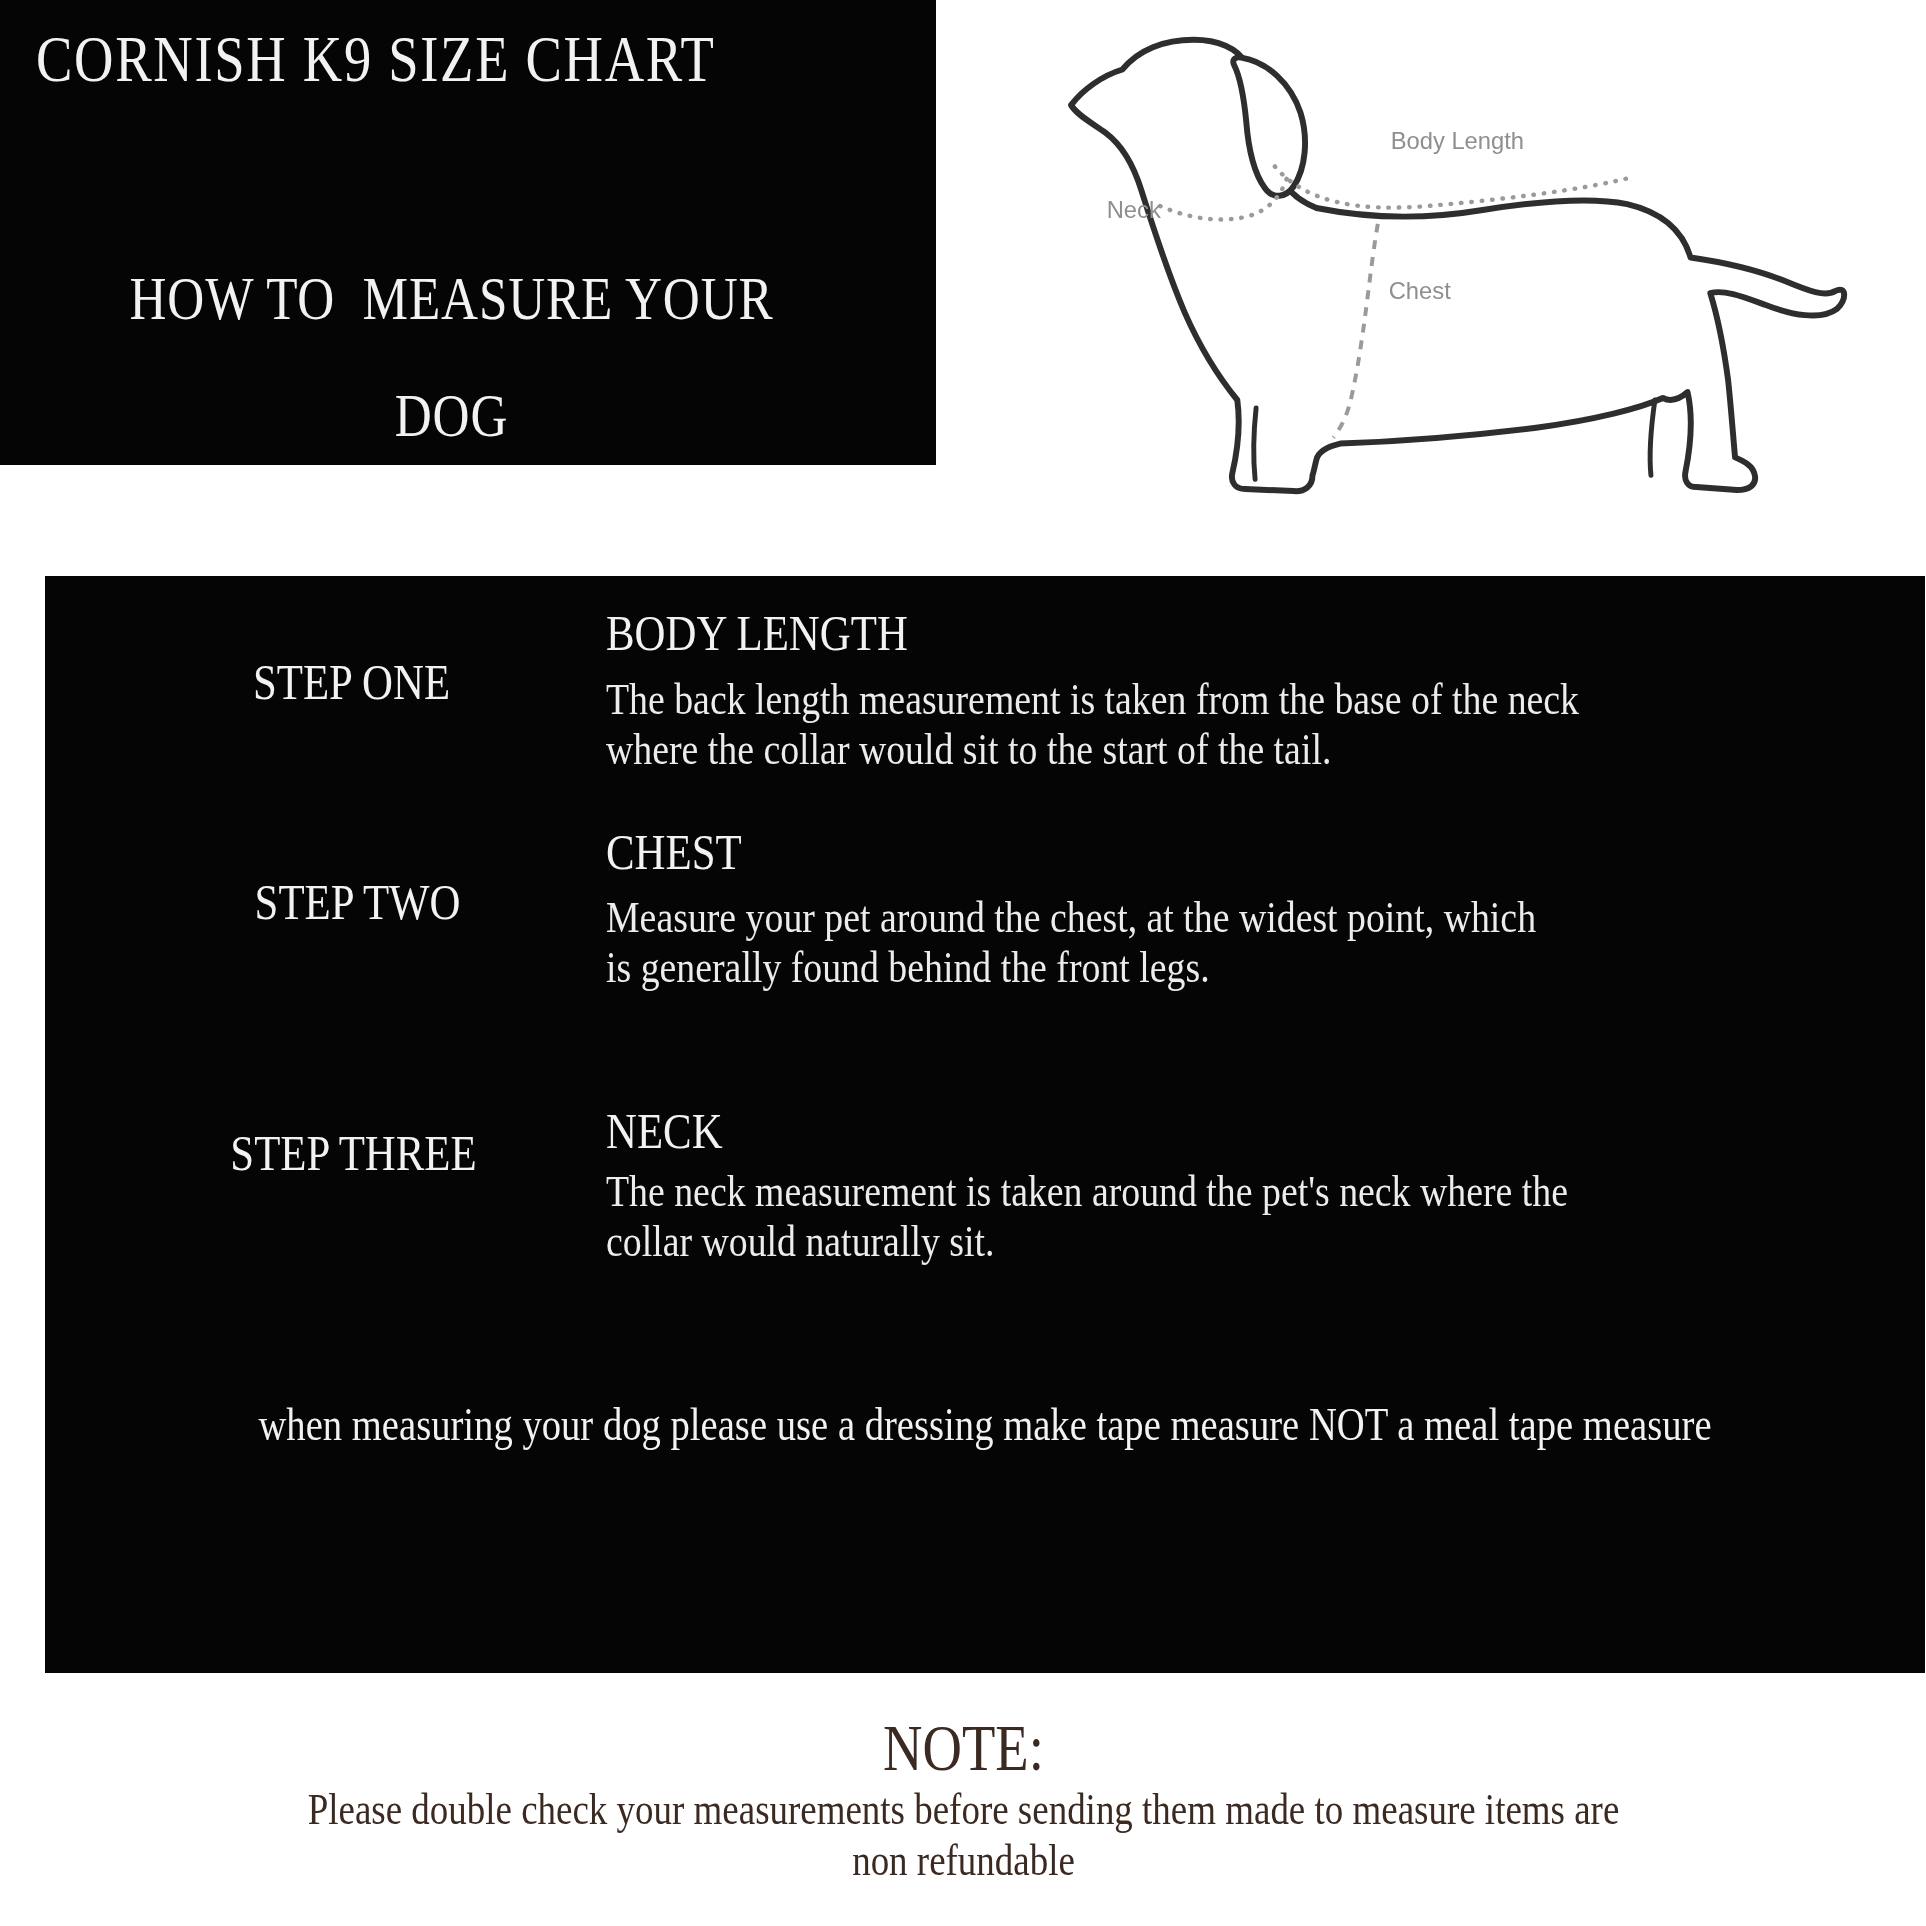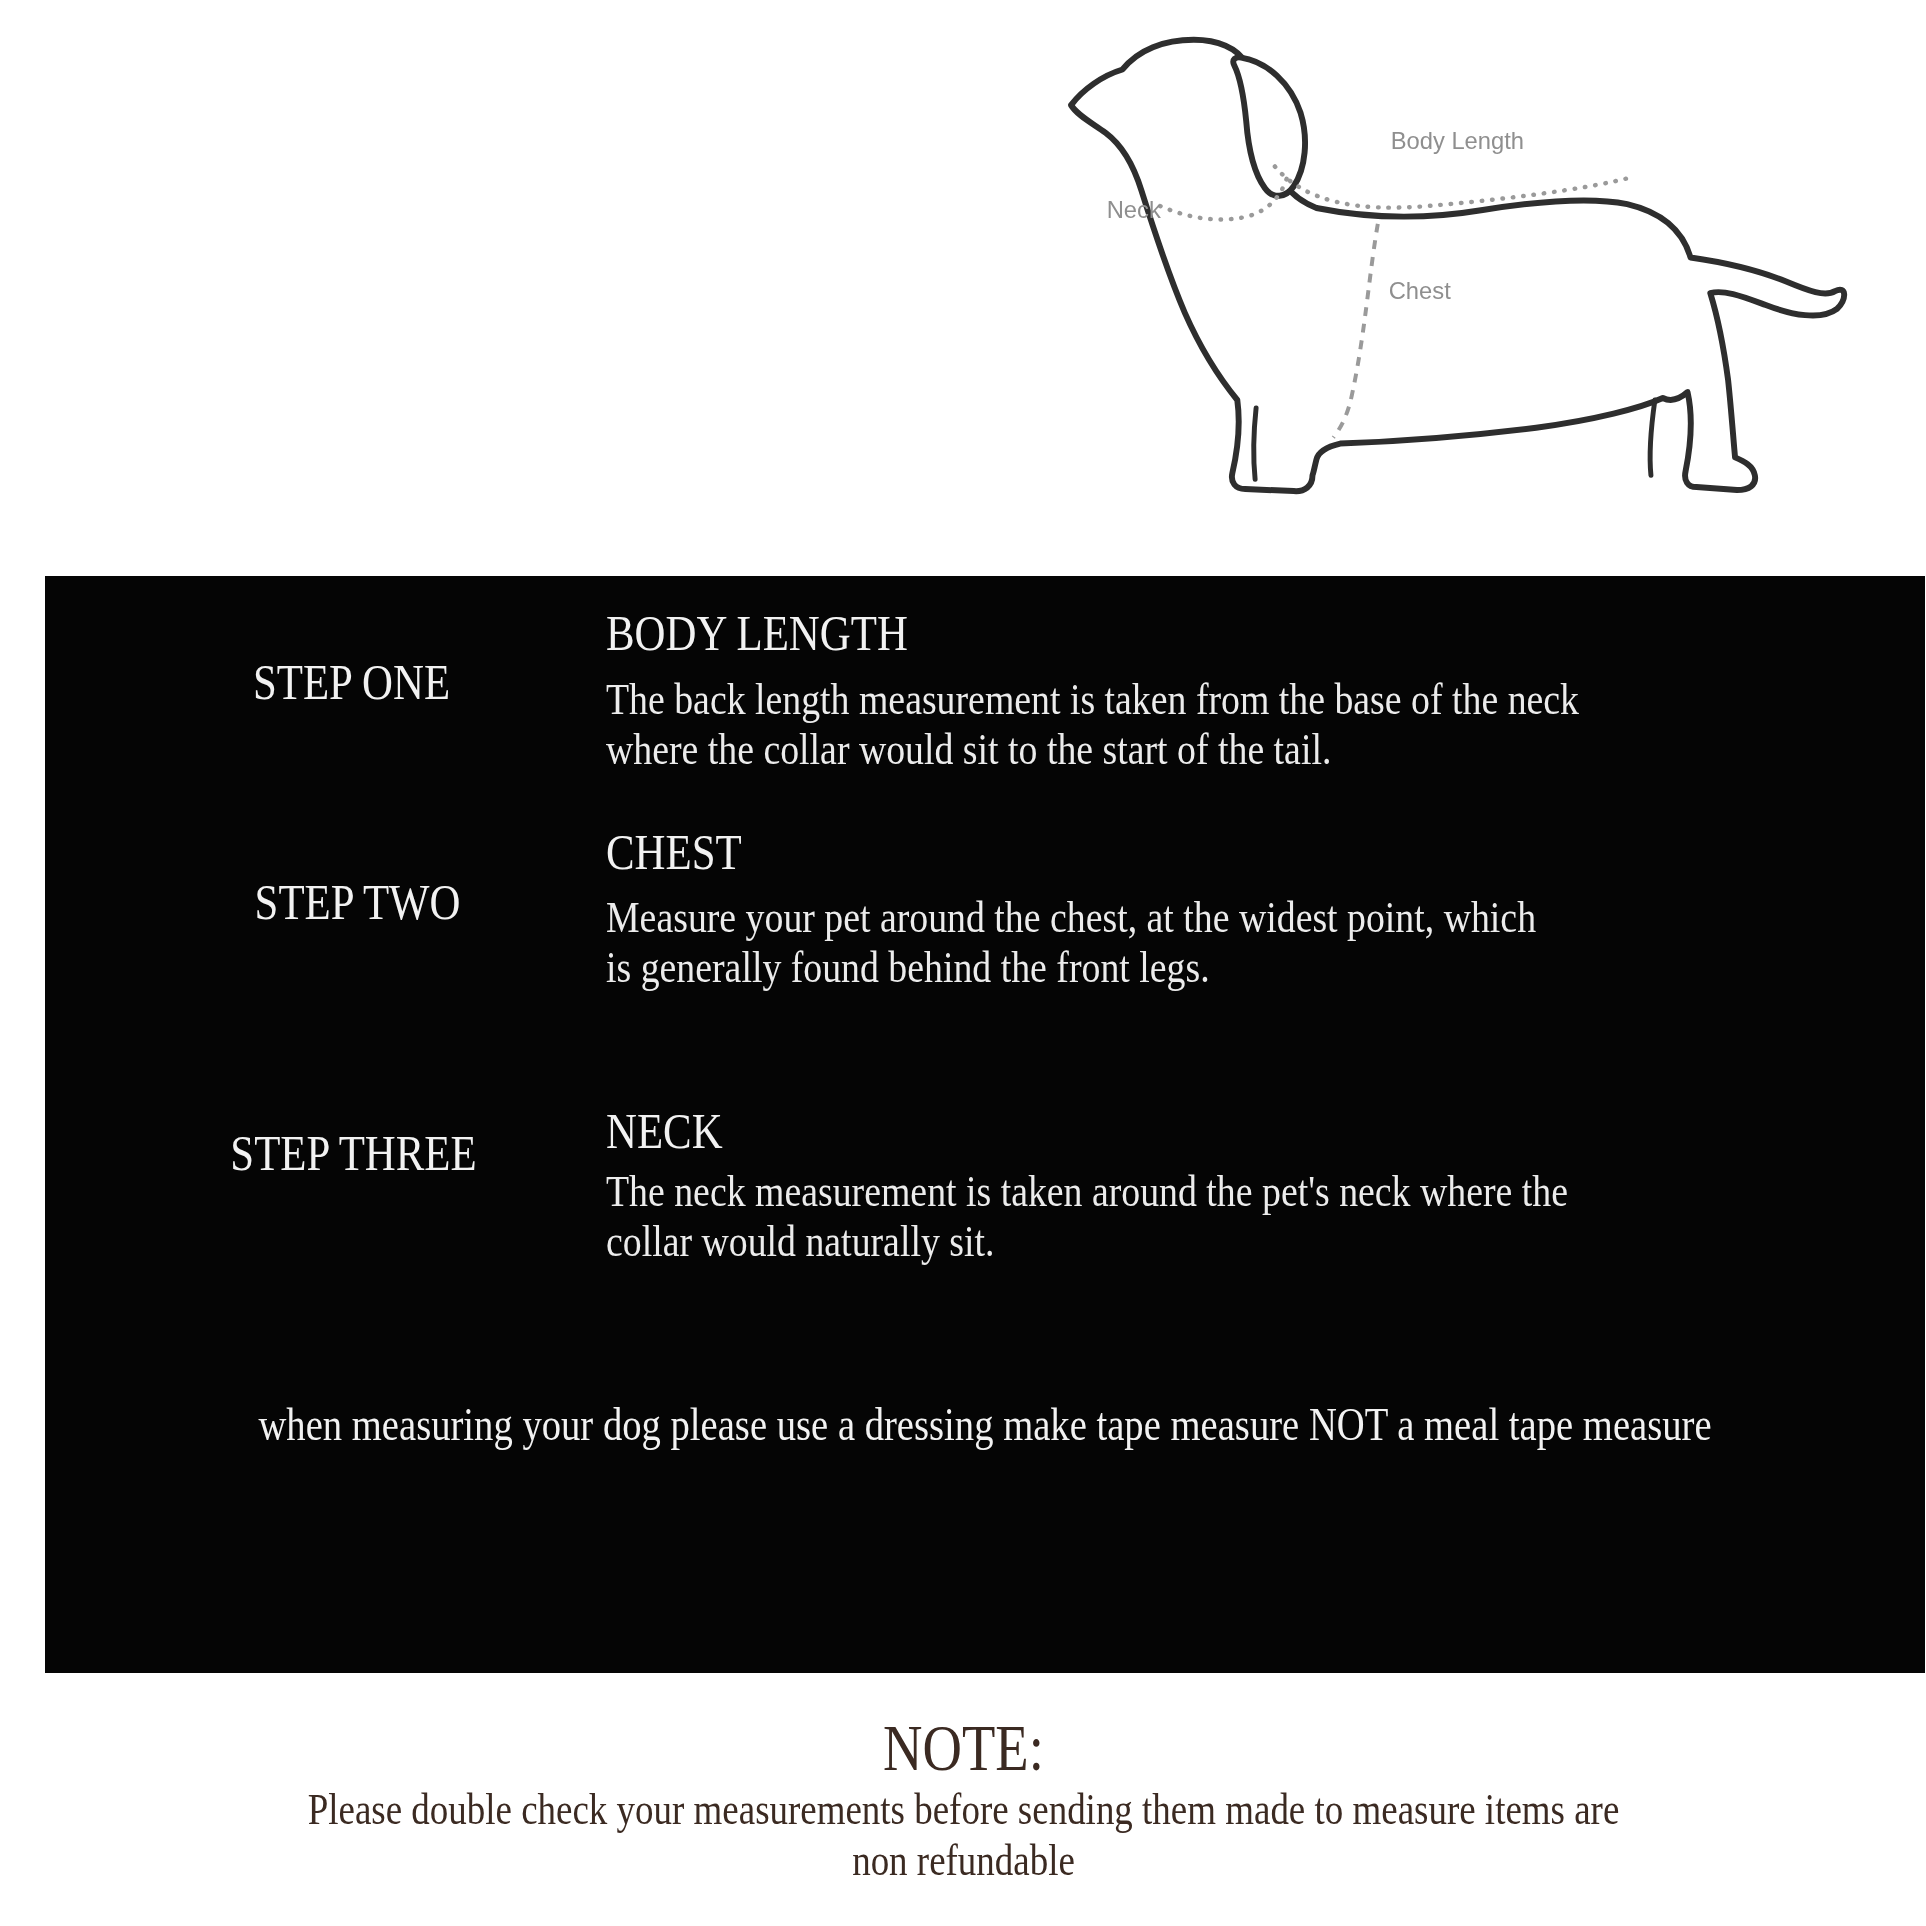--- a/index.html
+++ b/index.html
@@ -37,20 +37,27 @@
   #note-heading{left:0;top:1711px;width:1927px;font-size:65px;color:#3b2a22;transform-origin:center top;}
   #note-text{left:0;top:1784px;width:1927px;font-size:44px;line-height:51px;color:#3b2a22;transform-origin:center top;}
 
   .diagram-label{font-family:"Liberation Sans", sans-serif;font-size:24px;fill:#8f8f8f;}
 </style>
 </head>
 <body>
 
 <div id="page">
 
+  <div id="title-box" class="panel">
+    <div id="main-title" class="abs white cond">CORNISH K9 SIZE CHART</div>
+    <div id="subtitle" class="abs white center condc">
+      <div>HOW TO&nbsp; MEASURE YOUR</div>
+      <div>DOG</div>
+    </div>
+  </div>
 
   <svg id="dog-svg" width="812" height="475" viewBox="0 0 820 480">
     <g fill="none" stroke="#2e2e2e" stroke-width="6" stroke-linejoin="round" stroke-linecap="round">
       <path d="M 22 86
         C 34 70 54 56 74 50 C 90 30 116 20 146 20 C 170 20 190 28 199 44
         C 209 64 214 92 219 122 C 226 158 244 180 270 190
         C 330 202 390 200 438 192 C 488 184 544 178 584 186
         C 618 194 640 212 648 240
         C 676 244 714 252 744 264 C 768 274 784 280 794 274
         C 806 268 806 282 796 292 C 780 304 750 298 724 288

